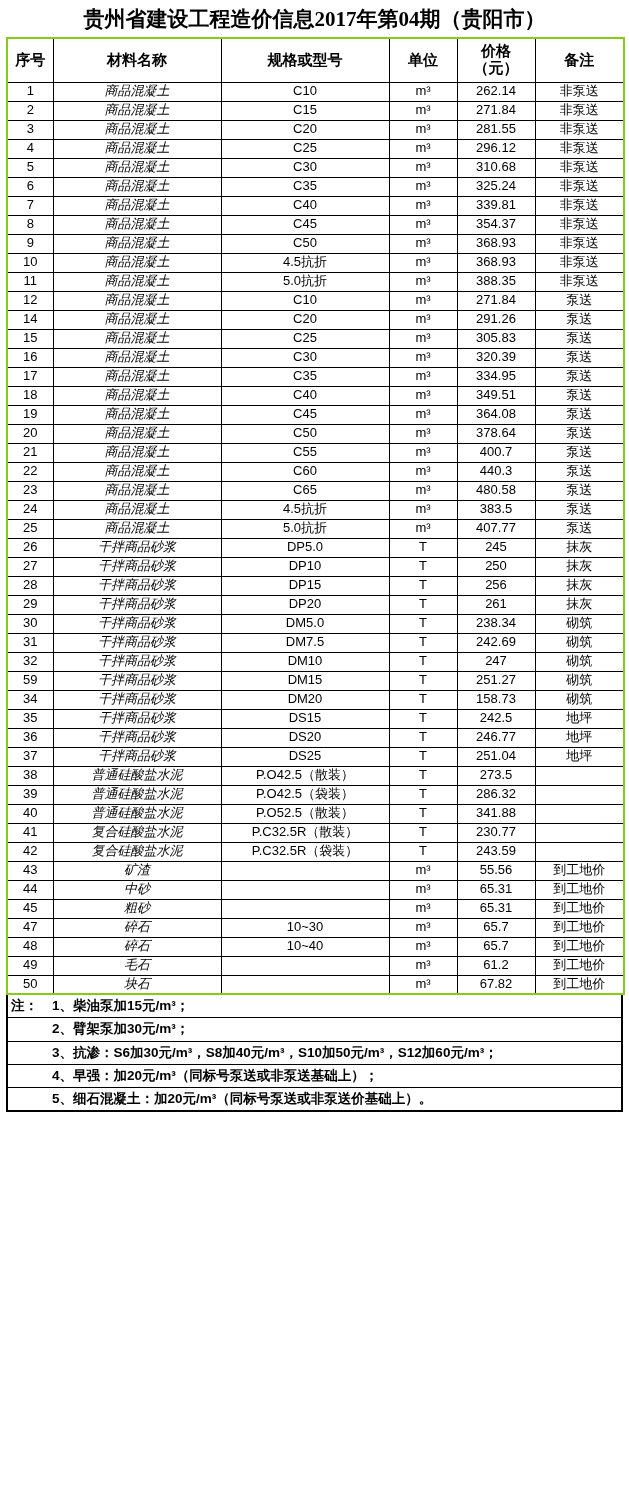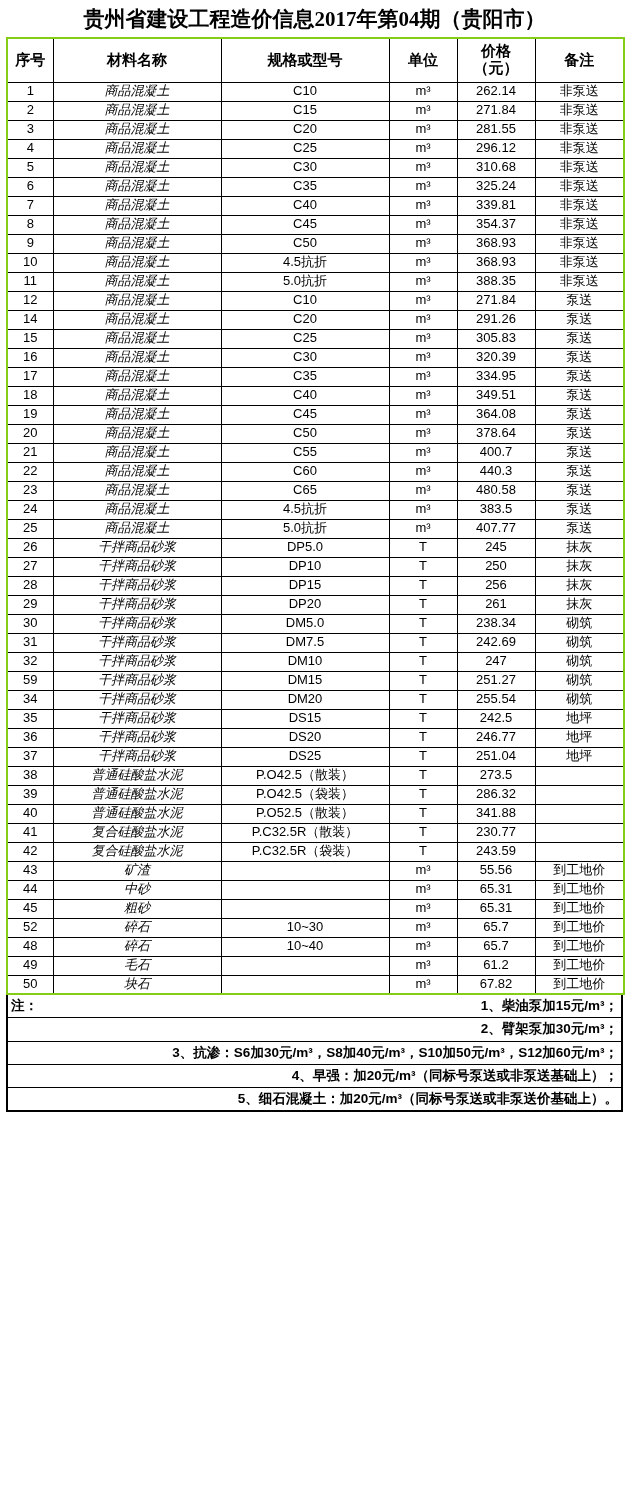--- a/index.html
+++ b/index.html
@@ -84,21 +84,20 @@
   .note-label {
     width: 44px;
     min-width: 44px;
     padding: 2px 1px 2px 3px;
     box-sizing: border-box;
   }
   .note-text {
     flex: 1;
     padding: 2px 3px 2px 0;
     box-sizing: border-box;
-    text-align: right;
   }
 </style>
 </head>
 <body>
 
 <div class="page">
 
   <div class="doc-title">贵州省建设工程造价信息2017年第04期（贵阳市）</div>
 
   <table class="price-table">
@@ -375,21 +374,21 @@
           <td class="spec">DM15</td>
           <td class="unit">T</td>
           <td class="price">251.27</td>
           <td class="note">砌筑</td>
         </tr>
         <tr>
           <td class="idx">34</td>
           <td class="name">干拌商品砂浆</td>
           <td class="spec">DM20</td>
           <td class="unit">T</td>
-          <td class="price">255.54</td>
+          <td class="price">158.73</td>
           <td class="note">砌筑</td>
         </tr>
         <tr>
           <td class="idx">35</td>
           <td class="name">干拌商品砂浆</td>
           <td class="spec">DS15</td>
           <td class="unit">T</td>
           <td class="price">242.5</td>
           <td class="note">地坪</td>
         </tr>
@@ -467,21 +466,21 @@
         </tr>
         <tr>
           <td class="idx">45</td>
           <td class="name">粗砂</td>
           <td class="spec"></td>
           <td class="unit">m³</td>
           <td class="price">65.31</td>
           <td class="note">到工地价</td>
         </tr>
         <tr>
-          <td class="idx">52</td>
+          <td class="idx">47</td>
           <td class="name">碎石</td>
           <td class="spec">10~30</td>
           <td class="unit">m³</td>
           <td class="price">65.7</td>
           <td class="note">到工地价</td>
         </tr>
         <tr>
           <td class="idx">48</td>
           <td class="name">碎石</td>
           <td class="spec">10~40</td>

